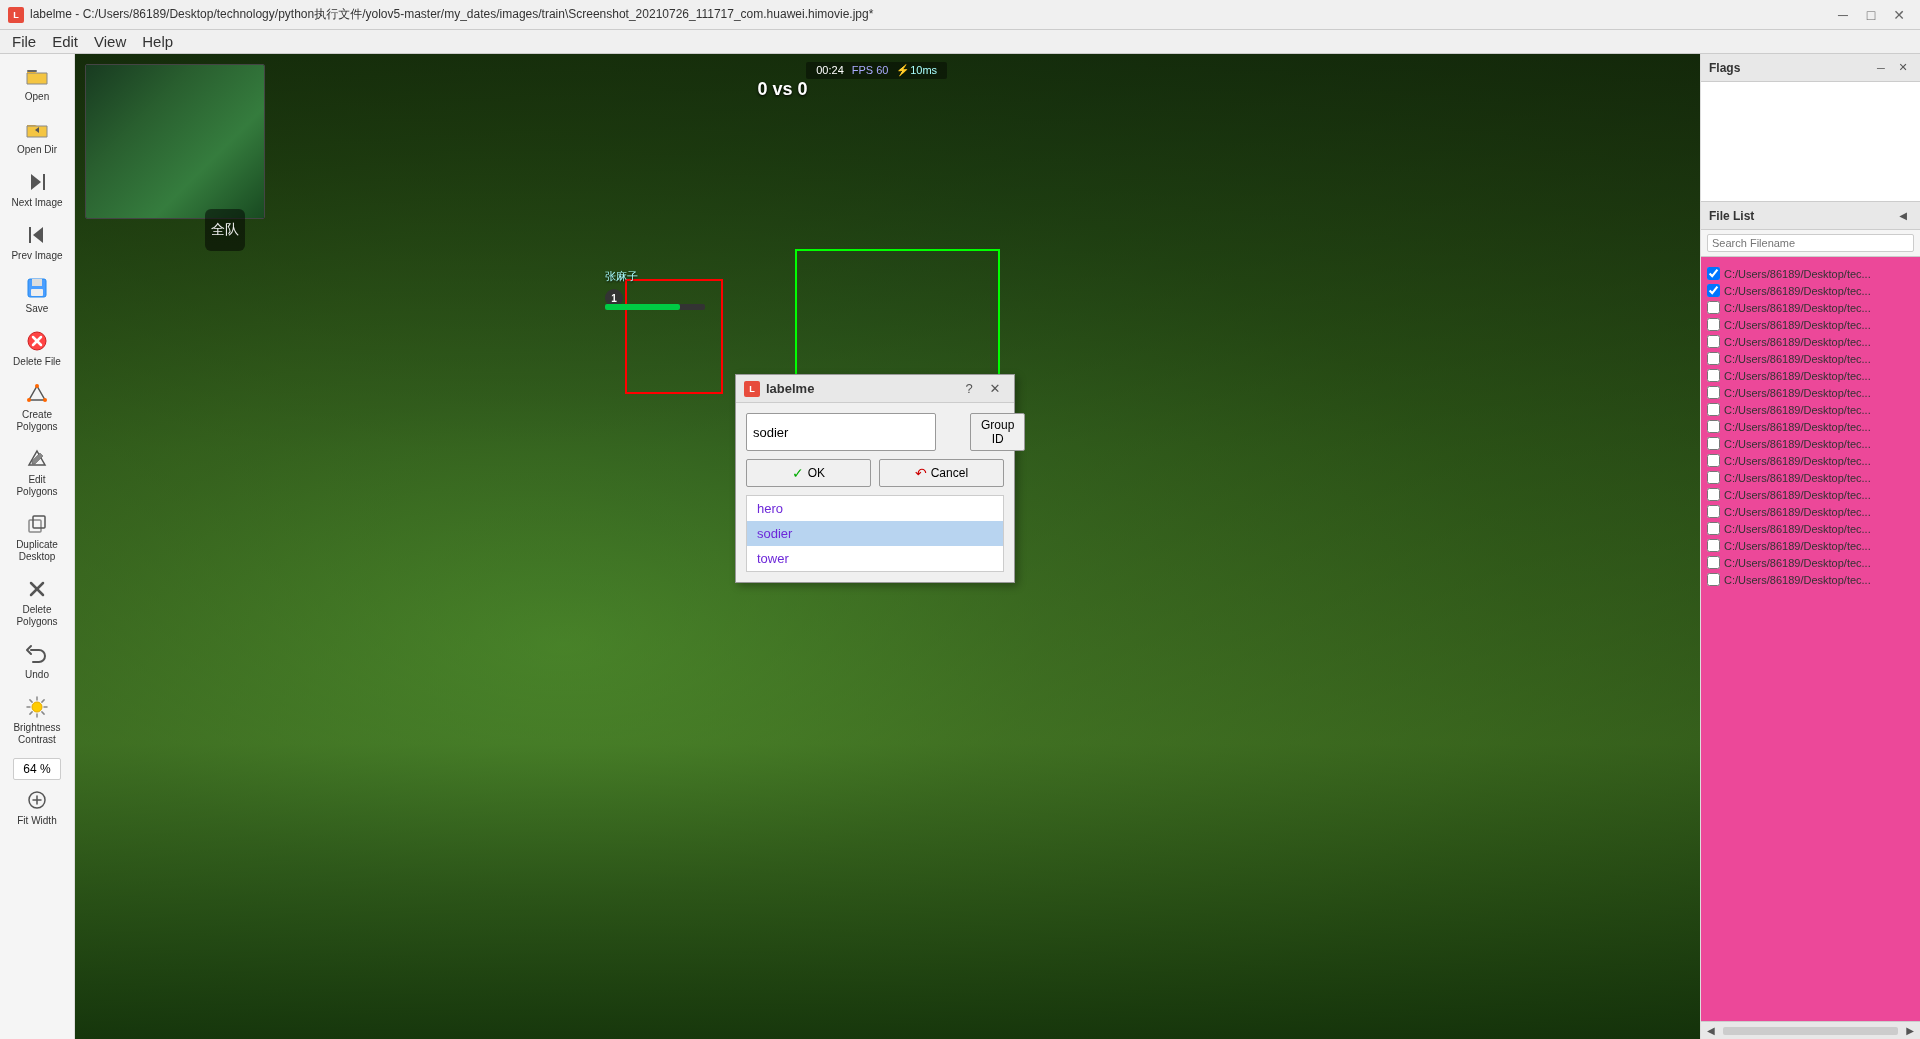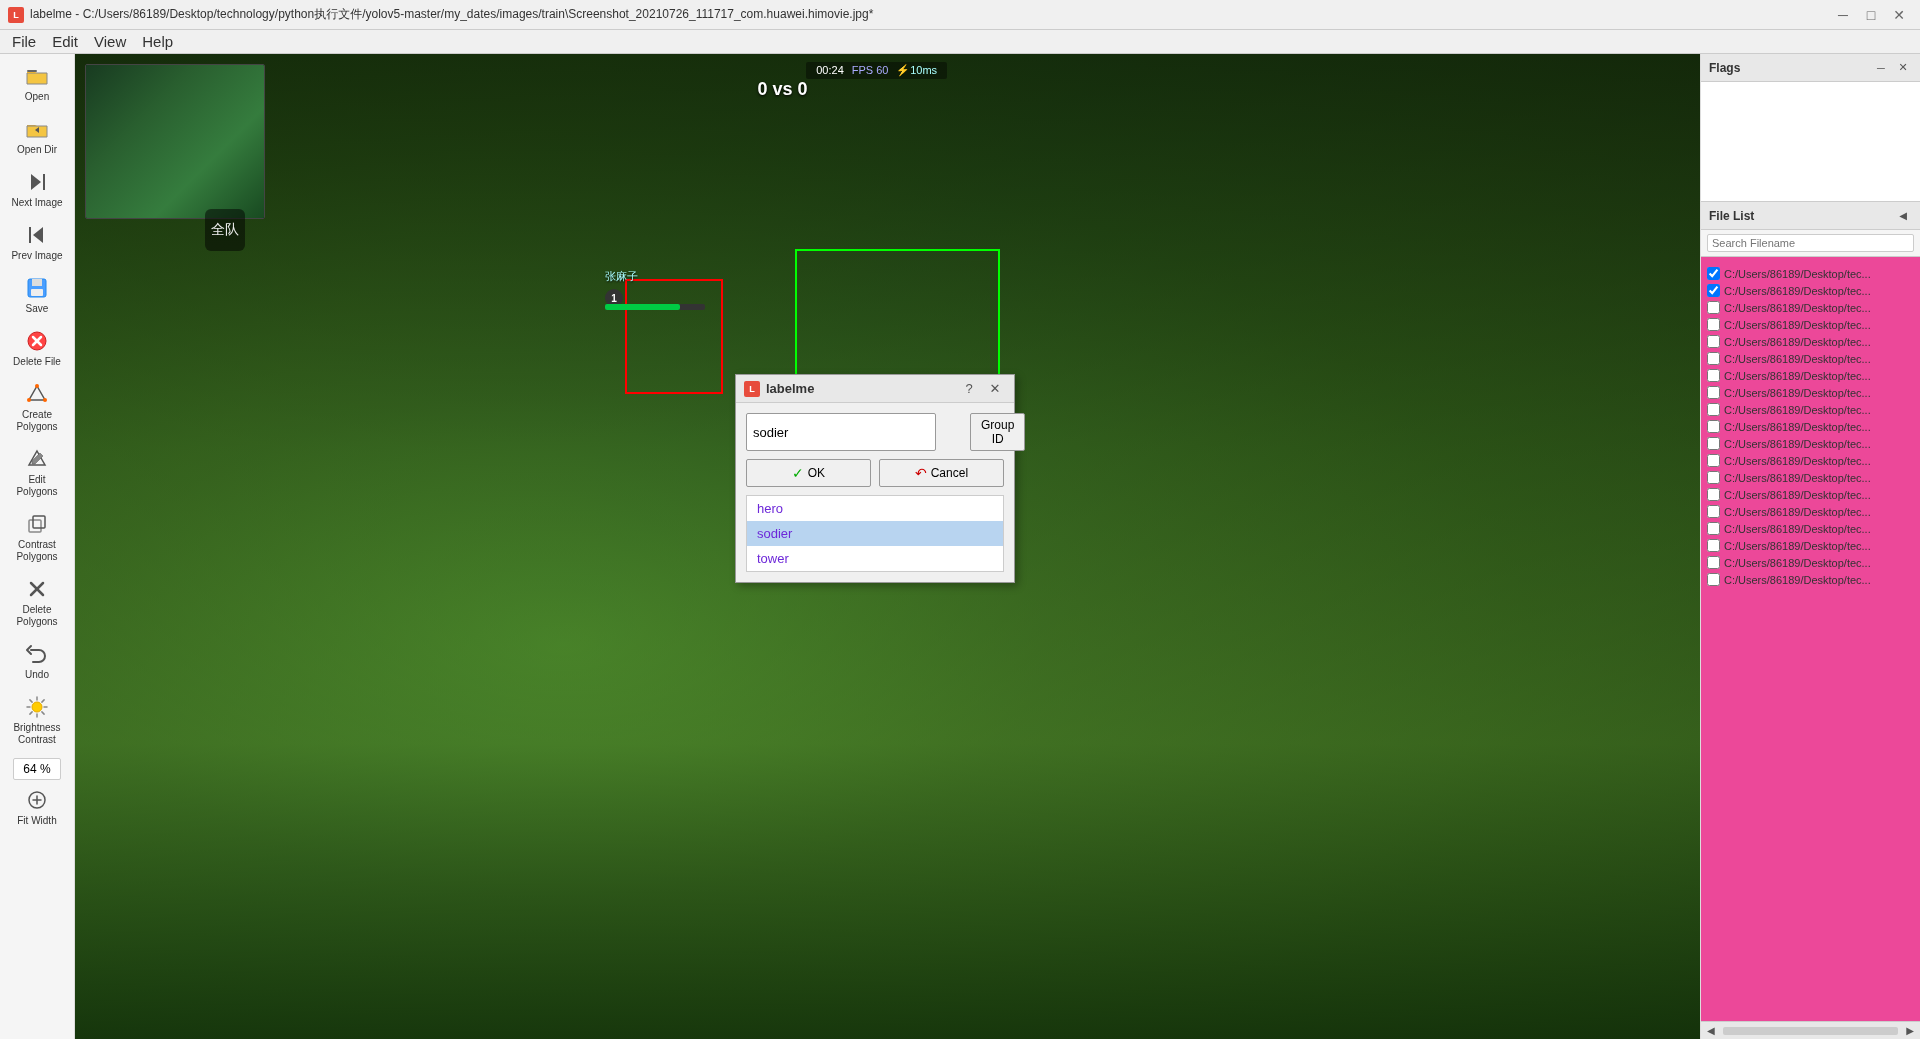--- a/index.html
+++ b/index.html
@@ -250,21 +250,21 @@
       </div>
       <span class="tool-label">Edit Polygons</span>
     </button>
     <button class="tool-btn">
       <div class="tool-icon">
         <svg width="24" height="24" viewBox="0 0 24 24" fill="none">
           <rect x="4" y="8" width="12" height="12" rx="1" fill="none" stroke="#888" stroke-width="1.5"></rect>
           <rect x="8" y="4" width="12" height="12" rx="1" fill="none" stroke="#555" stroke-width="1.5"></rect>
         </svg>
       </div>
-      <span class="tool-label">Contrast Polygons</span>
+      <span class="tool-label">Duplicate Desktop</span>
     </button>
     <button class="tool-btn">
       <div class="tool-icon">
         <svg width="24" height="24" viewBox="0 0 24 24" fill="none">
           <line x1="6" y1="6" x2="18" y2="18" stroke="#555" stroke-width="2.5" stroke-linecap="round"></line>
           <line x1="18" y1="6" x2="6" y2="18" stroke="#555" stroke-width="2.5" stroke-linecap="round"></line>
         </svg>
       </div>
       <span class="tool-label">Delete Polygons</span>
     </button>

